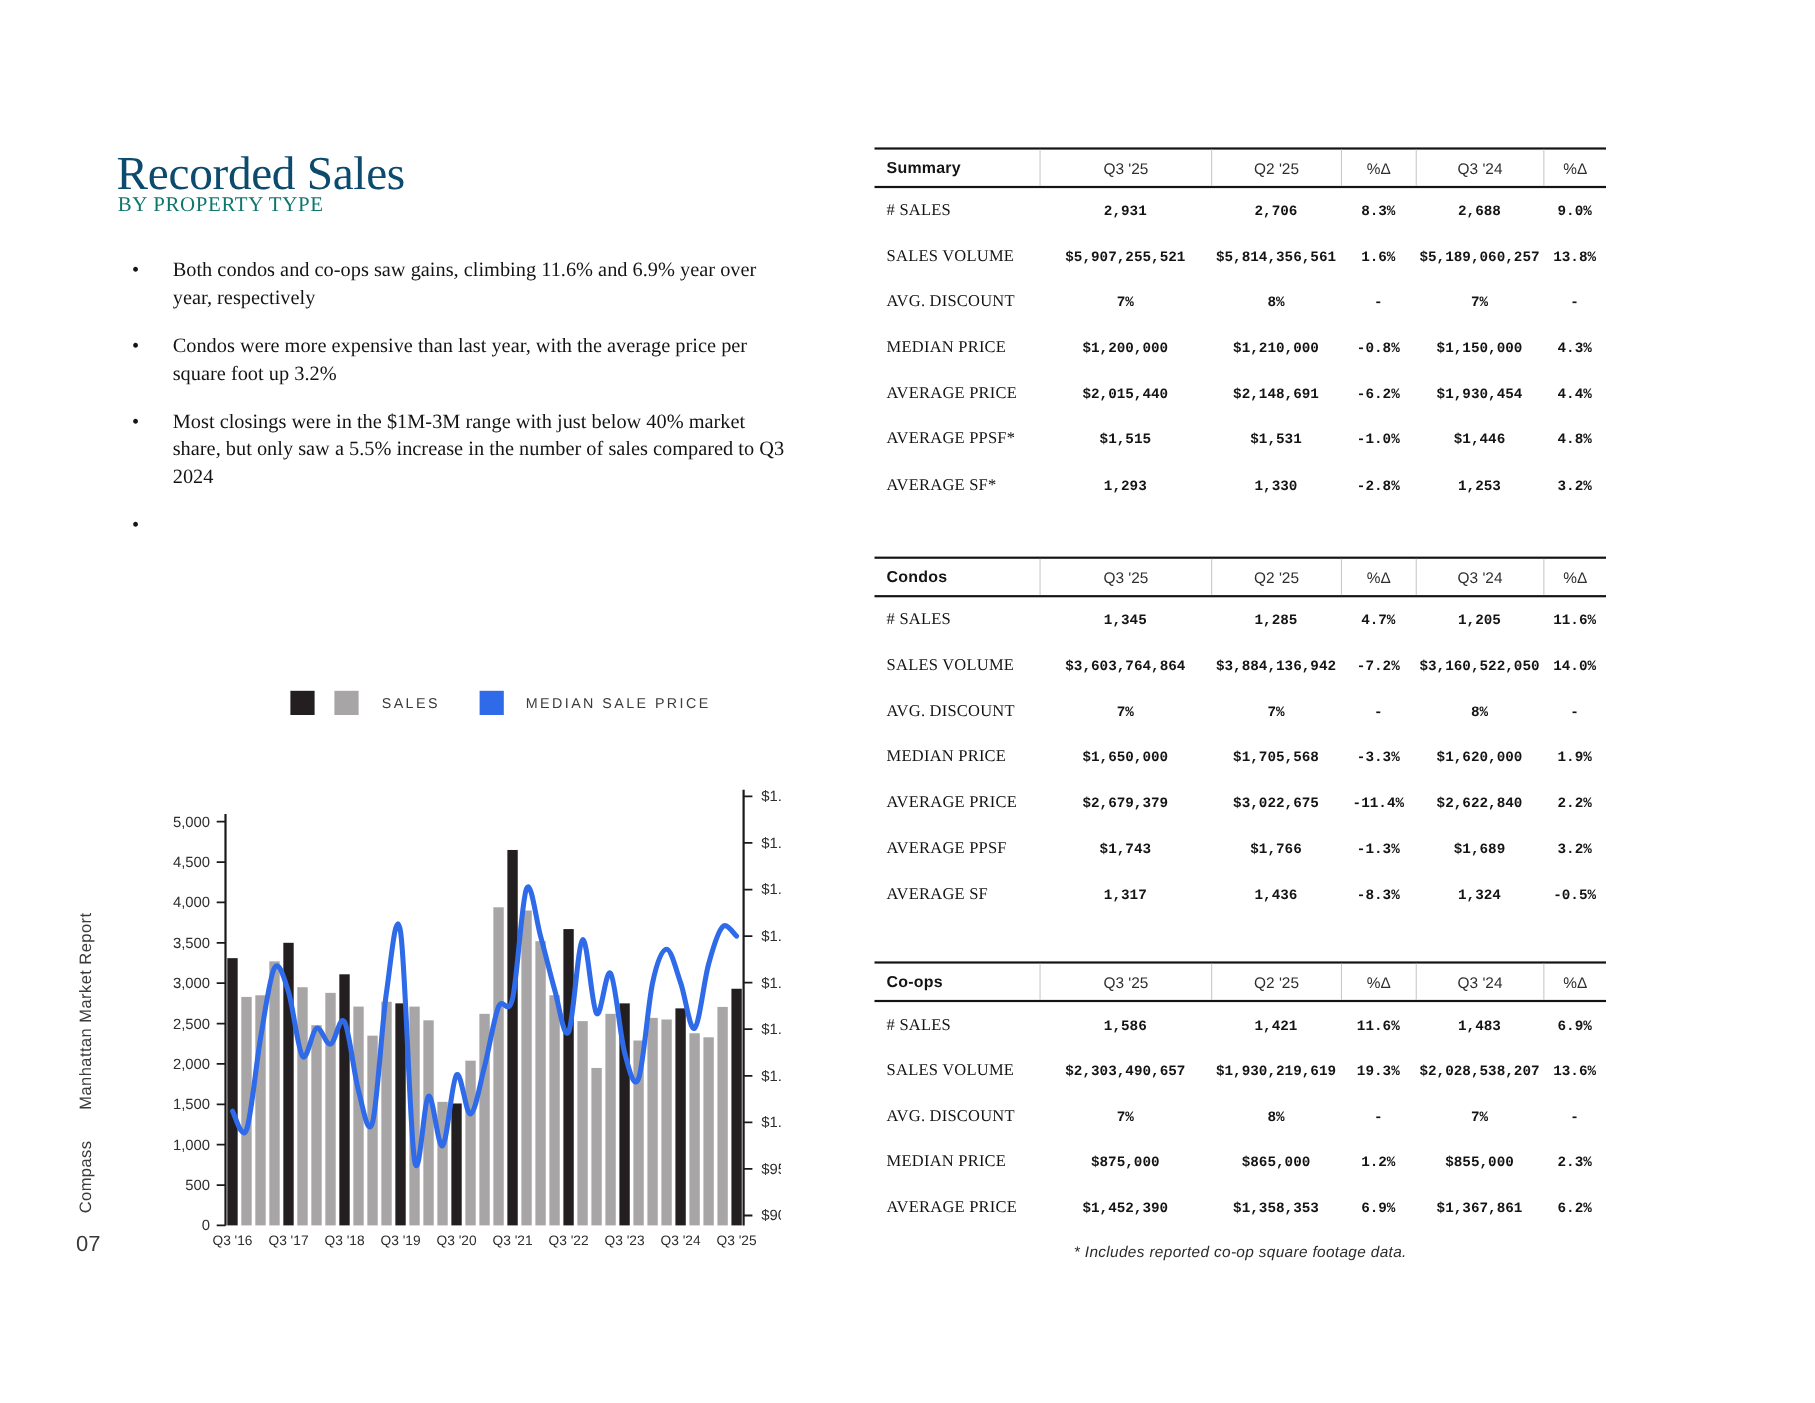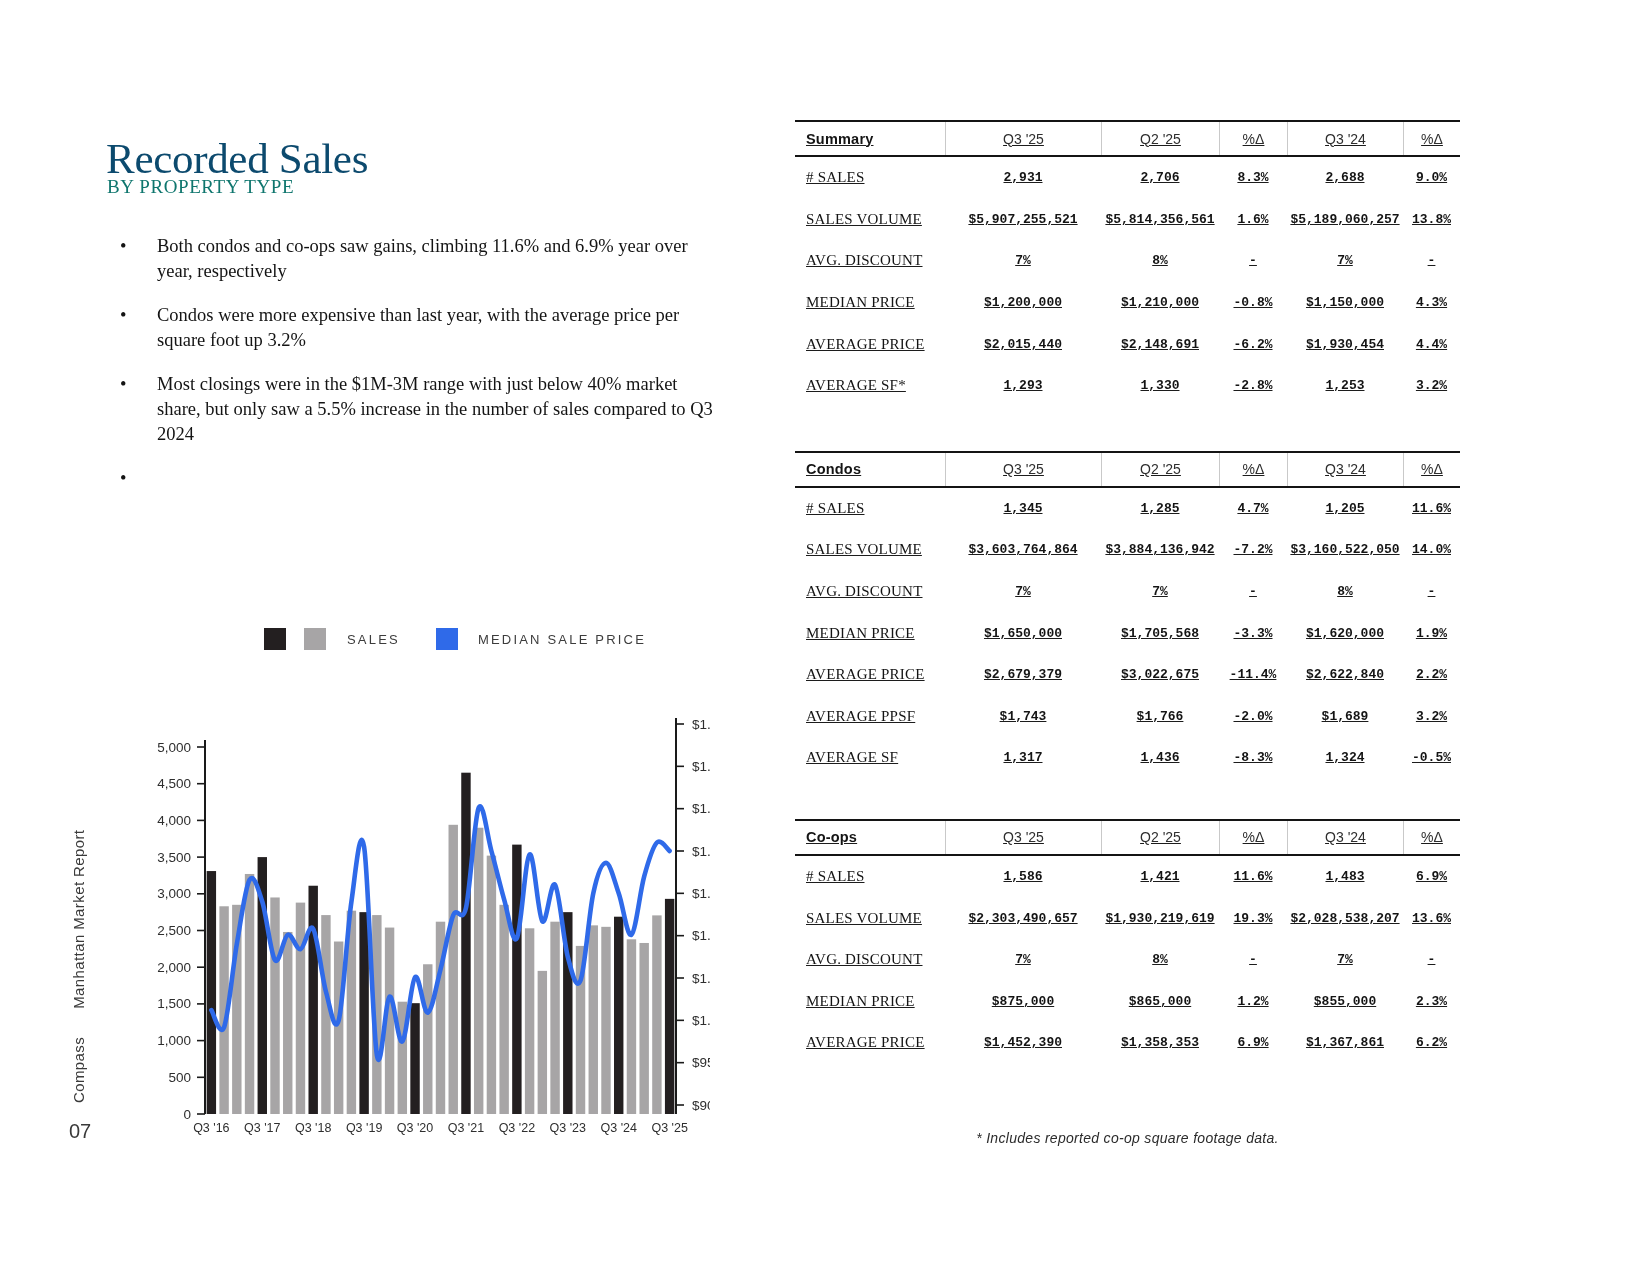--- a/index.html
+++ b/index.html
@@ -37,21 +37,21 @@
   .legend{position:absolute;left:228px;top:628px;display:flex;align-items:center;height:22px;margin-left:36px;}
   .sw{width:22px;height:22px;display:inline-block;}
   .legend-label{
     font-size:13px;letter-spacing:2.2px;color:#3c3c3c;white-space:nowrap;
   }
 
   
   .chart-wrap{position:absolute;left:130px;top:700px;width:580px;height:448px;}
 
   
-  .tables{position:absolute;left:795px;top:120px;width:665px;text-decoration:underline;}
+  .tables{position:absolute;left:795px;top:134px;width:665px;}
   .rtable{width:665px;}
   .rtable + .rtable{margin-top:0;}
   .trow{
     display:grid;grid-template-columns:150px 156px 118px 68px 116px 57px;
     align-items:center;
   }
   .thead{border-top:2px solid #141414;border-bottom:2px solid #141414;height:33px;}
   .thead .tcell{height:100%;display:flex;align-items:center;justify-content:center;}
   .thead .tcell:first-child{justify-content:flex-start;}
   .thead .tcell + .tcell{border-left:1px solid #c9c9c9;}
@@ -237,20 +237,28 @@
         </div>
         <div class="trow">
           <div class="tlabel">AVERAGE PRICE</div>
           <div class="tval">$2,015,440</div>
           <div class="tval">$2,148,691</div>
           <div class="tval">-6.2%</div>
           <div class="tval">$1,930,454</div>
           <div class="tval">4.4%</div>
         </div>
         <div class="trow">
+          <div class="tlabel">AVERAGE PPSF*</div>
+          <div class="tval">$1,515</div>
+          <div class="tval">$1,531</div>
+          <div class="tval">-1.0%</div>
+          <div class="tval">$1,446</div>
+          <div class="tval">4.8%</div>
+        </div>
+        <div class="trow">
           <div class="tlabel">AVERAGE SF*</div>
           <div class="tval">1,293</div>
           <div class="tval">1,330</div>
           <div class="tval">-2.8%</div>
           <div class="tval">1,253</div>
           <div class="tval">3.2%</div>
         </div>
       </div>
     </div>
     <div class="rtable" style="margin-top: 44px;">
@@ -300,21 +308,21 @@
           <div class="tval">$2,679,379</div>
           <div class="tval">$3,022,675</div>
           <div class="tval">-11.4%</div>
           <div class="tval">$2,622,840</div>
           <div class="tval">2.2%</div>
         </div>
         <div class="trow">
           <div class="tlabel">AVERAGE PPSF</div>
           <div class="tval">$1,743</div>
           <div class="tval">$1,766</div>
-          <div class="tval">-2.0%</div>
+          <div class="tval">-1.3%</div>
           <div class="tval">$1,689</div>
           <div class="tval">3.2%</div>
         </div>
         <div class="trow">
           <div class="tlabel">AVERAGE SF</div>
           <div class="tval">1,317</div>
           <div class="tval">1,436</div>
           <div class="tval">-8.3%</div>
           <div class="tval">1,324</div>
           <div class="tval">-0.5%</div>

